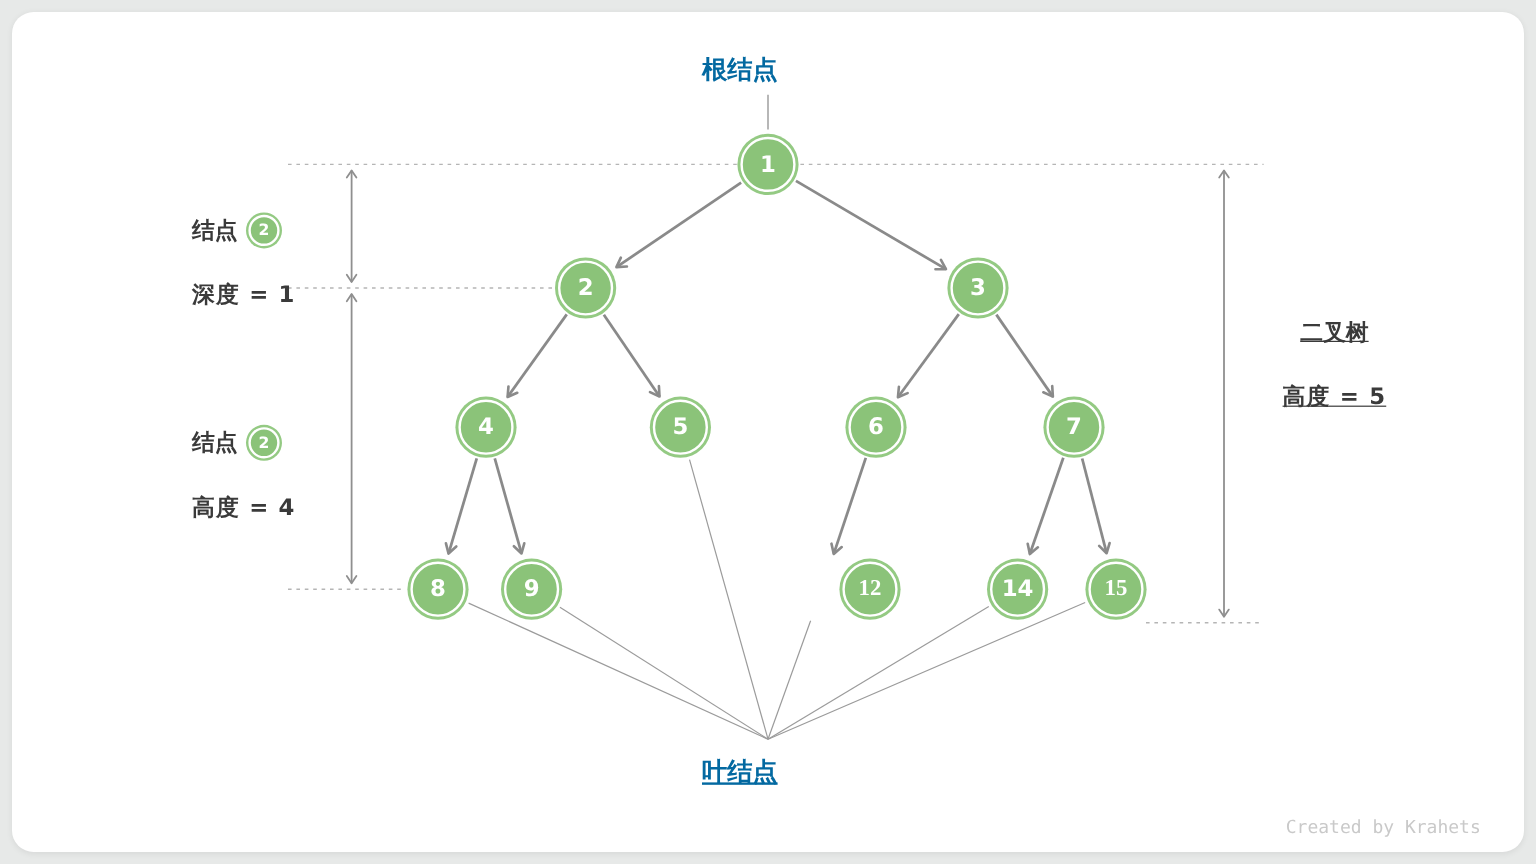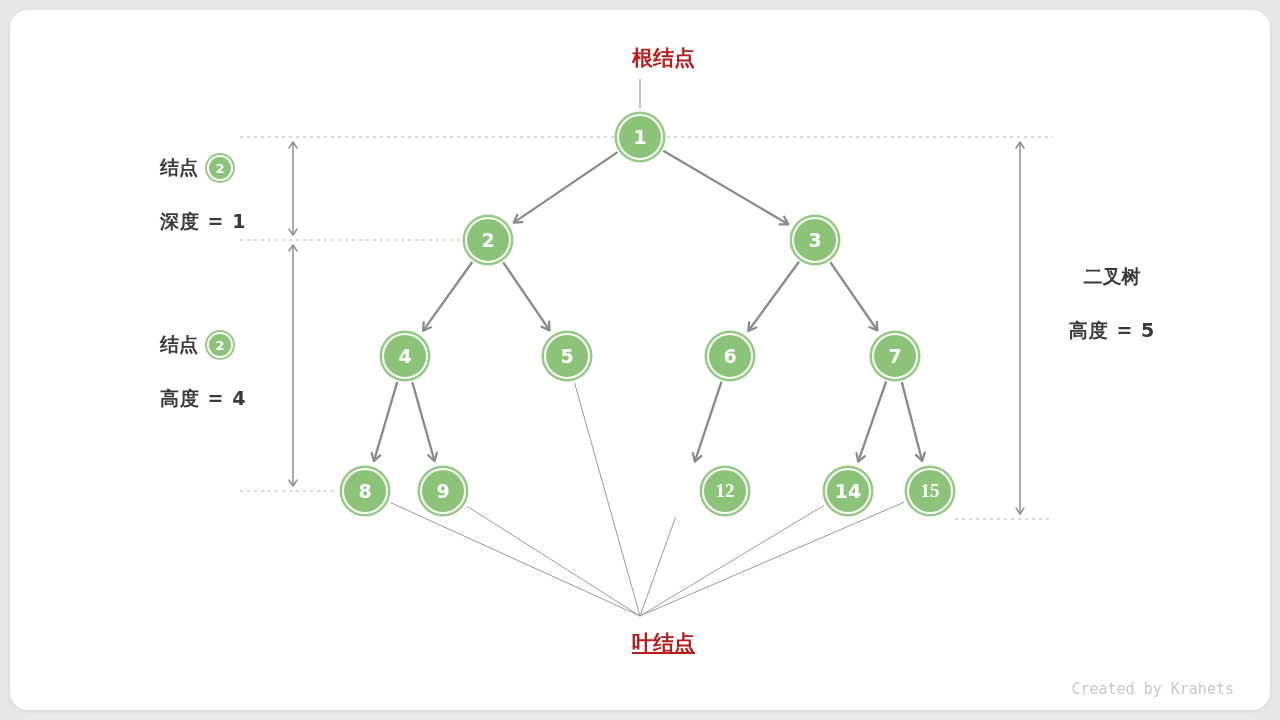--- a/index.html
+++ b/index.html
@@ -30,33 +30,33 @@
     background: #8bc379;
     border: 2px solid #ffffff;
     box-shadow: 0 0 0 2.5px #94ca83;
     display: flex; align-items: center; justify-content: center;
     color: #ffffff; font-weight: 700; font-size: 19px;
     transform: translate(-50%, -50%);
   }
   .label {
     position: absolute;
     font-weight: 700;
-    color: #b91c1c;
+    color: #0369a1;
     font-size: 21px;
-    text-align: right;
+    text-align: left;
   }
   .anno {
     position: absolute;
     color: #3a3a3a;
     font-weight: 700;
     font-size: 19px;
   }
-  .anno .row { display: flex; align-items: flex-start; gap: 9px; }
+  .anno .row { display: flex; align-items: flex-start; gap: 9px; margin-top: 24px; }
   .anno .line2 { margin-top: 28px; letter-spacing: 1px; }
-  .anno.center { text-align: center; }
+  .anno.center { text-align: center; text-decoration: underline; }
   .badge {
     display: inline-flex;
     width: 26px; height: 26px;
     border-radius: 50%;
     background: #8bc379;
     border: 2px solid #ffffff;
     box-shadow: 0 0 0 2px #94ca83;
     align-items: center; justify-content: center;
     color: #ffffff; font-weight: 700; font-size: 13px;
   }

